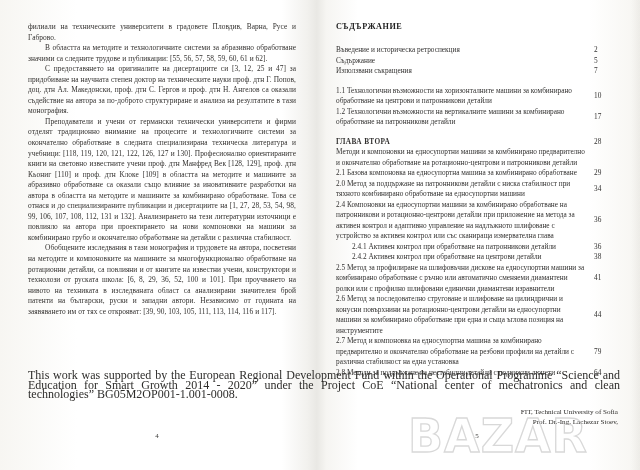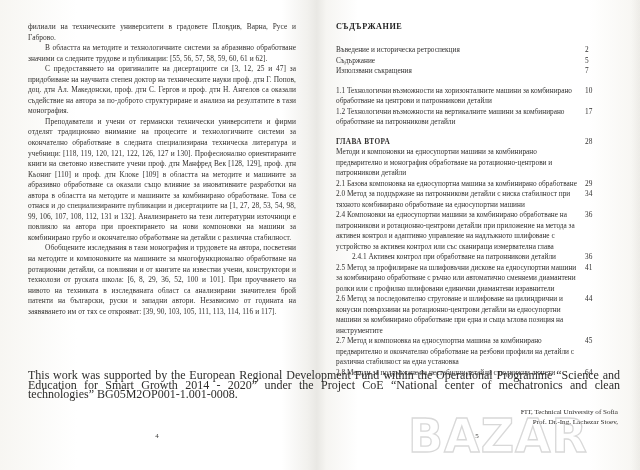--- a/index.html
+++ b/index.html
@@ -14,21 +14,21 @@
   
   .scan-tint{
     position:absolute;inset:0;
     background:linear-gradient(90deg,#f7f6f2 0%,#ffffff 12%,#ffffff 44%,#f2f1ee 48%,#e9e8e4 49.5%,#f6f5f2 51%,#ffffff 56%,#ffffff 92%,#f6f5f1 100%);
     pointer-events:none;
   }
   .spread{position:absolute;inset:0;display:flex;}
 
   .page{position:relative;height:100%;box-sizing:border-box;}
   .page-left{width:314px;padding:22px 18px 0 28px;}
-  .page-right{width:326px;padding:22px 23px 0 14px;}
+  .page-right{width:326px;padding:22px 14px 0 14px;}
 
   
   .body-par{
     font-size:7.4px;
     line-height:10.55px;
     text-align:justify;
     text-indent:17px;
     margin:0 0 0 0;
     letter-spacing:.05px;
     color:#33312f;
@@ -67,21 +67,21 @@
   .toc-title{
     font-size:8.2px;
     font-weight:bold;
     letter-spacing:.55px;
     margin:0 0 14px 8px;
     color:#222;
   }
   .toc{margin:0 6px 0 8px;}
   .toc-row{
     display:flex;
-    align-items:flex-start;
+    align-items:center;
     font-size:7.3px;
     line-height:10.5px;
     color:#323130;
   }
   .toc-row .txt{flex:1 1 auto;padding-right:8px;}
   .toc-row .pg{
     flex:0 0 26px;
     text-align:left;
     font-size:7.3px;
     color:#323130;
@@ -156,50 +156,54 @@
         <div class="toc-row">
           <span class="txt">1.2 Технологични възможности на вертикалните машини за комбинирано обработване на патронникови детайли</span>
           <span class="pg">17</span>
         </div>
         <div class="gap-sm"></div>
         <div class="toc-row chapter">
           <span class="txt">ГЛАВА ВТОРА</span>
           <span class="pg">28</span>
         </div>
         <div class="toc-row">
-          <span class="txt">Методи и компоновки на едносупортни машини за комбинирано предварително и монография обработване на ротационно-центрови и патронникови детайли</span>
+          <span class="txt">Методи и компоновки на едносупортни машини за комбинирано предварително и окончателно обработване на ротационно-центрови и патронникови детайли</span>
           <span class="pg"></span>
         </div>
         <div class="toc-row">
           <span class="txt">2.1 Базова компоновка на едносупортна машина за комбинирано обработване</span>
           <span class="pg">29</span>
         </div>
         <div class="toc-row">
           <span class="txt">2.0 Метод за подцържане на патронникови детайли с ниска стабилност при тяхното комбинирано обработване на едносупортни машини</span>
           <span class="pg">34</span>
         </div>
         <div class="toc-row">
           <span class="txt">2.4 Компоновки на едносупортни машини за комбинирано обработване на патронникови и ротационно-центрови детайли при приложение на метода за активен контрол и адаптивно управление на надлъжното шлифоване с устройство за активен контрол или със сканираща измервателна глава</span>
           <span class="pg">36</span>
         </div>
         <div class="toc-row indent1">
           <span class="txt">2.4.1 Активен контрол при обработване на патронникови детайли</span>
           <span class="pg">36</span>
         </div>
+        <div class="toc-row indent1">
+          <span class="txt">2.4.2 Активен контрол при обработване на центрови детайли</span>
+          <span class="pg">38</span>
+        </div>
         <div class="toc-row">
           <span class="txt">2.5 Метод за профилиране на шлифовъчни дискове на едносупортни машини за комбинирано обработване с ръчно или автоматично сменяеми диамантени ролки или с профилно шлифовани единични диамантени изравнители</span>
           <span class="pg">41</span>
         </div>
         <div class="toc-row">
           <span class="txt">2.6 Метод за последователно струговане и шлифоване на цилиндрични и конусни повърхнини на ротационно-центрови детайли на едносупортни машини за комбинирано обработване при една и съща ъглова позиция на инструментите</span>
           <span class="pg">44</span>
         </div>
         <div class="toc-row">
           <span class="txt">2.7 Метод и компоновка на едносупортна машина за комбинирано предварително и окончателно обработване на резбови профили на детайли с различна стабилност на една установка</span>
-          <span class="pg">45</span>
+          <span class="pg">79</span>
         </div>
         <div class="toc-row">
           <span class="txt">2.8 Методи за поддържане на нестабилни детайли с подвижни люнети</span>
           <span class="pg">64</span>
         </div>
       </div>
   </div>
 
 </div>
 

